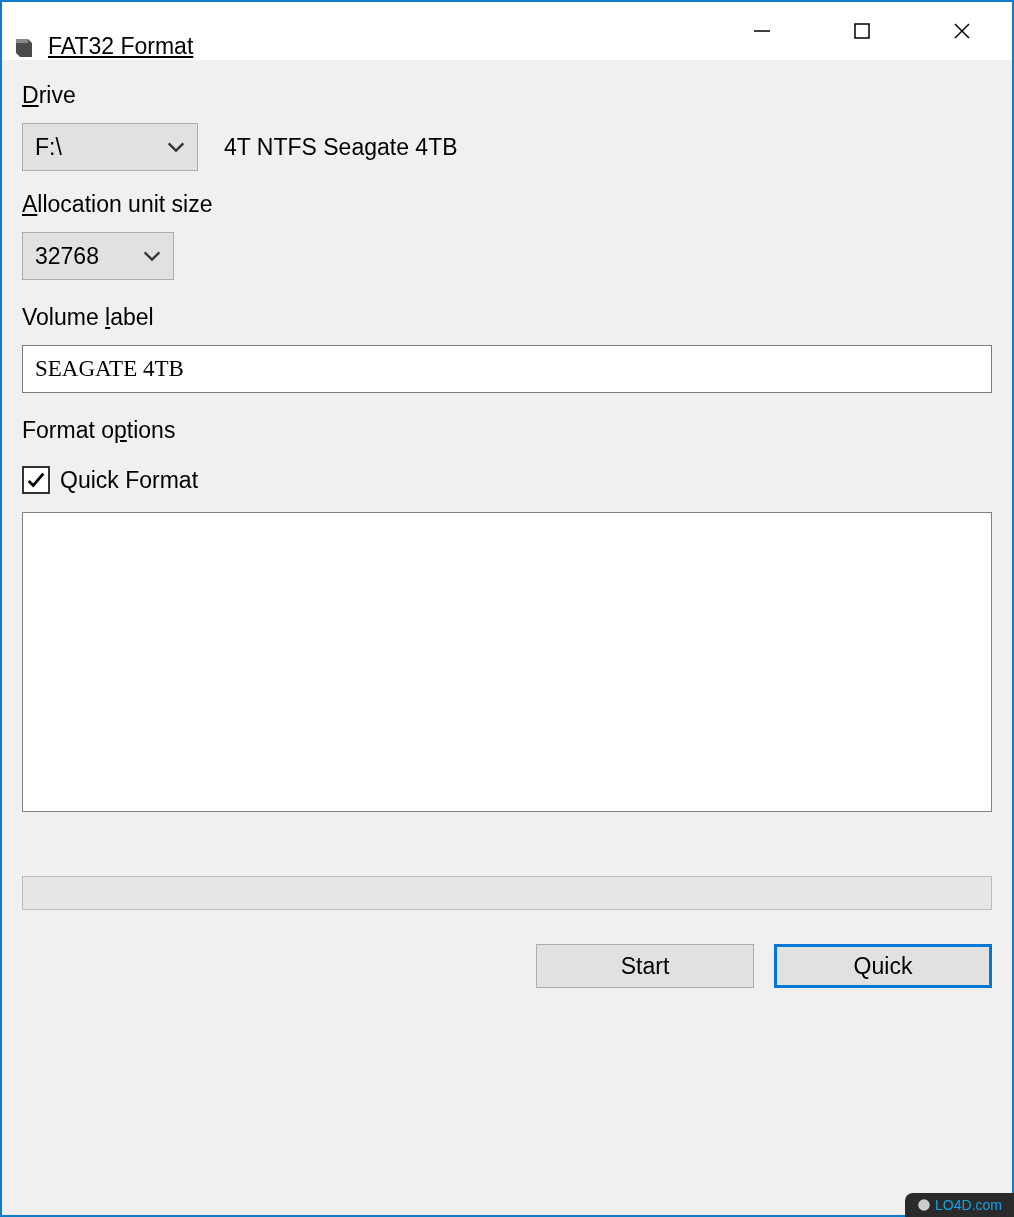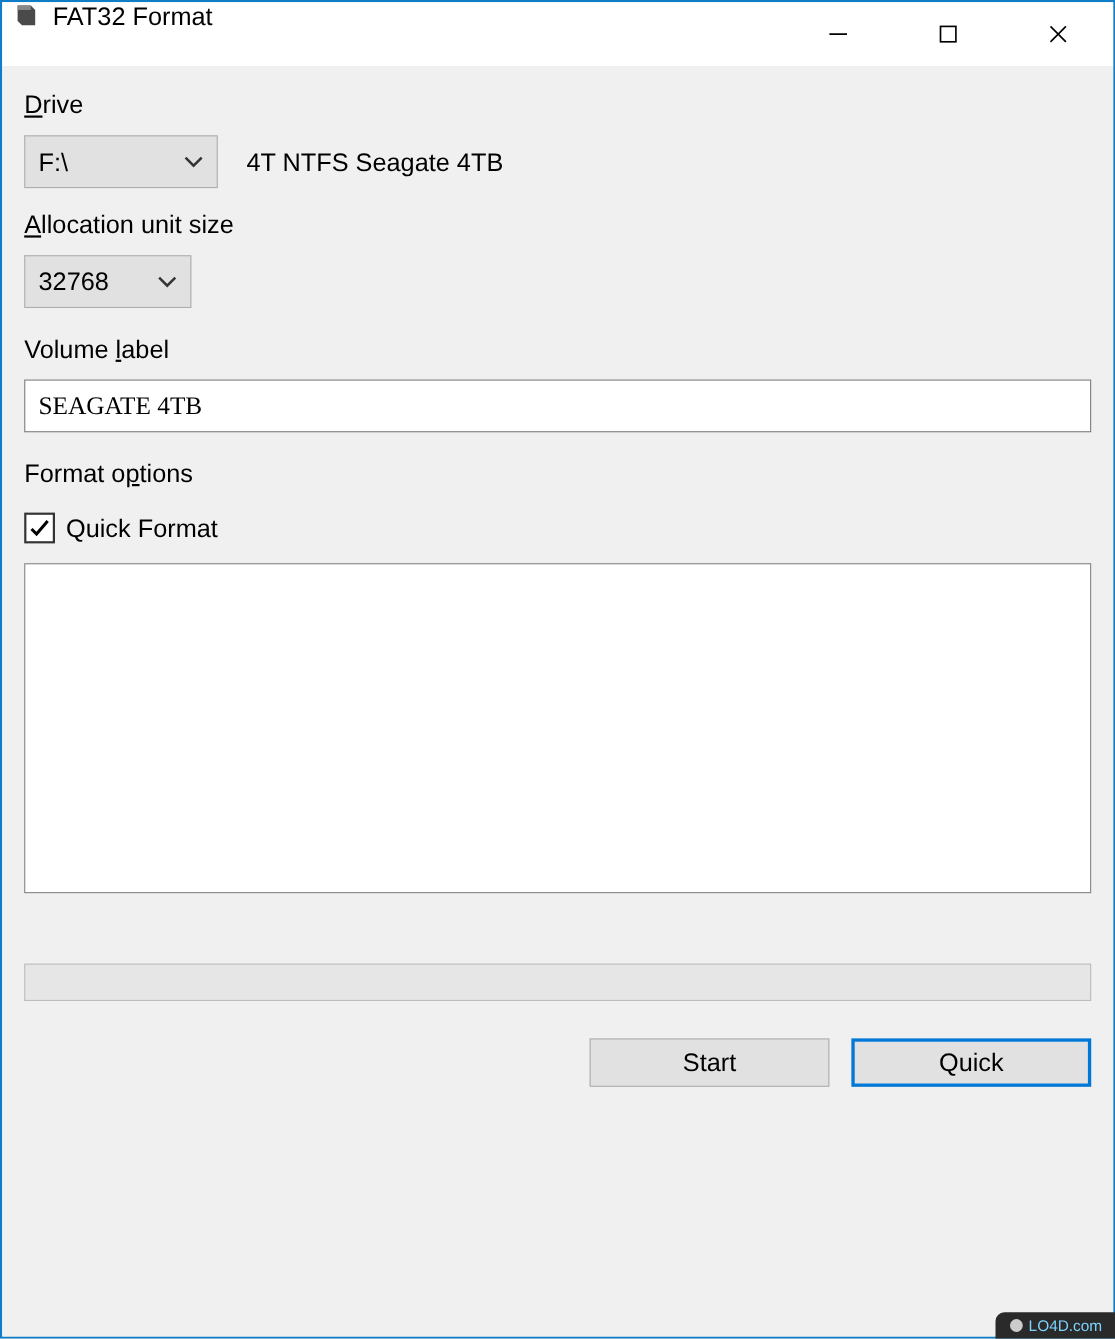--- a/index.html
+++ b/index.html
@@ -19,22 +19,23 @@
       height: 1217px;
       border: 2px solid #0f7dc7;
       background: #f0f0f0;
       display: flex;
       flex-direction: column;
     }
     .titlebar {
       height: 58px;
       background: #ffffff;
       display: flex;
-      align-items: flex-start;
+      align-items: flex-end;
       padding-left: 10px;
+      text-decoration: underline;
     }
     .titlebar-icon {
       width: 24px;
       height: 24px;
       margin-right: 12px;
       display: flex;
       align-items: center;
       justify-content: center;
     }
     .titlebar-title {
@@ -174,21 +175,21 @@
       justify-content: center;
     }
     .btn-primary {
       border: 3px solid #0078d7;
     }
     .watermark-badge {
       position: absolute;
       bottom: -2px;
       right: -2px;
       background: #2a2a2a;
-      color: #7dd3fc;
+      color: #0ea5e9;
       font-size: 14px;
       padding: 4px 12px;
       border-radius: 8px 0 0 0;
       font-family: Arial, sans-serif;
       display: flex;
       align-items: center;
       gap: 4px;
     }
     .vol-label-text {
       font-size: 23px;

